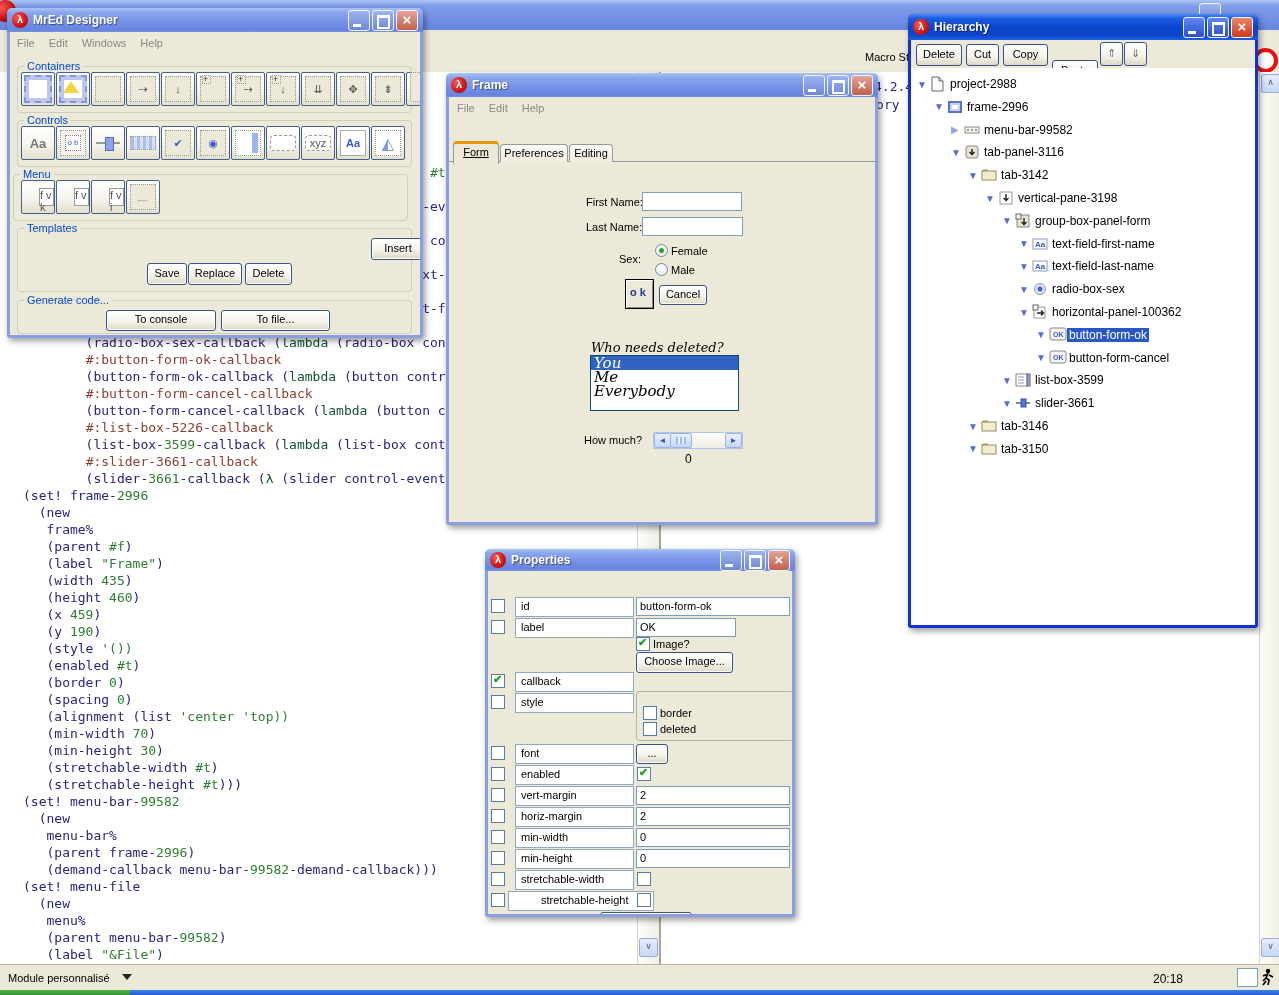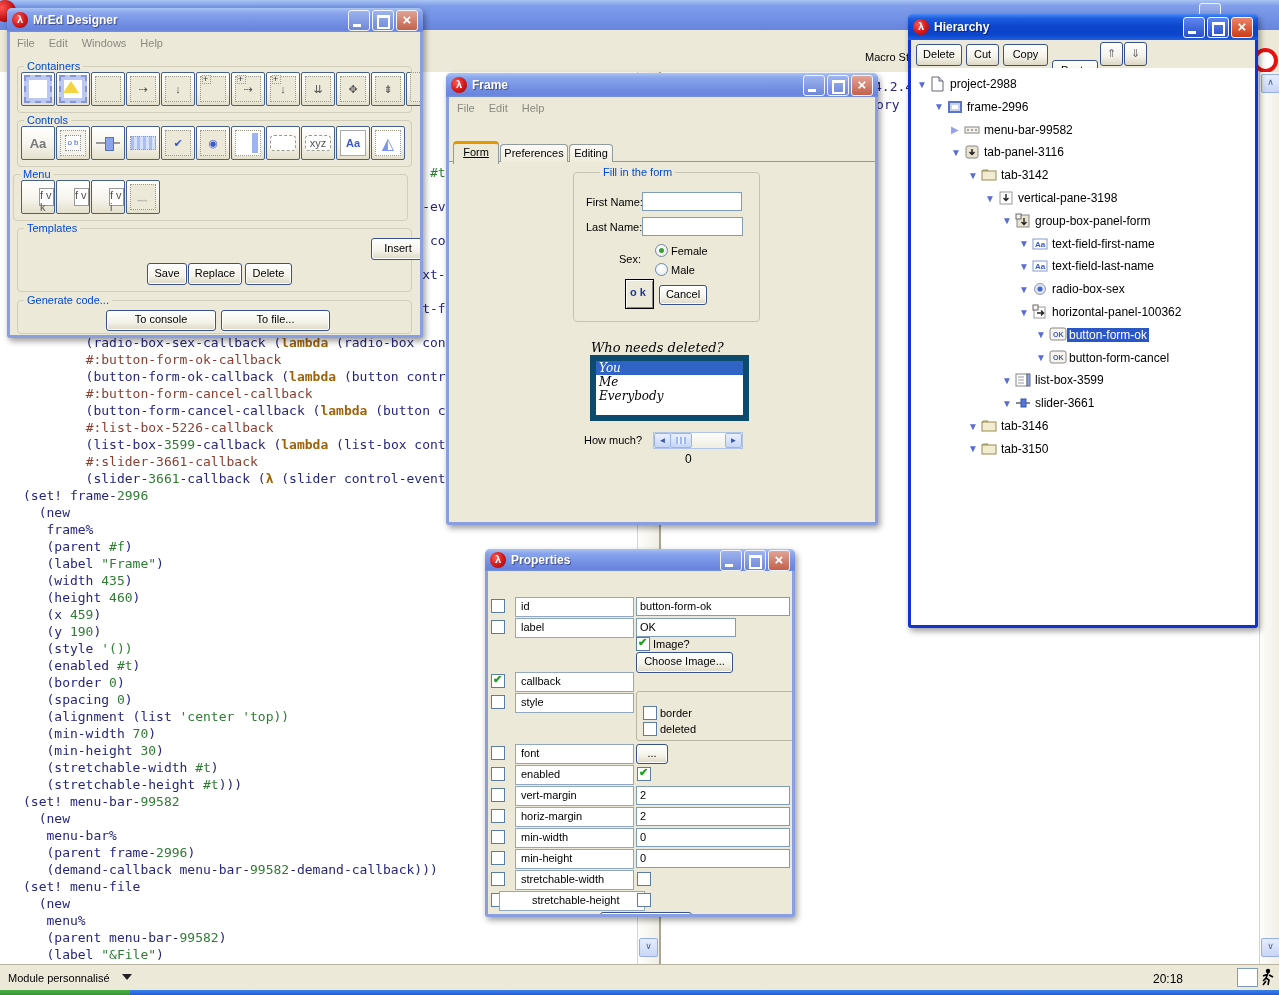--- a/index.html
+++ b/index.html
@@ -79,42 +79,42 @@
   .cb{position:absolute;width:12px;height:12px;background:#fff;border:1px solid #5a7da0;}
   .cb.checked::after{content:"✔";position:absolute;left:1px;top:-2px;color:#21a121;font-size:11px;font-weight:bold;}
   .rb{position:absolute;width:11px;height:11px;border-radius:50%;background:radial-gradient(circle at 40% 35%,#fff,#e8e8e8);border:1px solid #6a8aa8;}
   .rb.sel::after{content:"";position:absolute;left:3px;top:3px;width:5px;height:5px;border-radius:50%;background:#2da32d;}
   .lbl{position:absolute;font-size:11px;color:#000;white-space:nowrap;}
   
   .tab{position:absolute;border:1px solid #919b9c;border-bottom:none;border-radius:4px 4px 0 0;background:linear-gradient(180deg,#fcfbf7,#efecdc);font-size:11px;text-align:center;}
   .tab.active{background:#ece9d8;border-top:3px solid #e59700;z-index:3;text-decoration:underline;}
   .tabline{position:absolute;height:1px;background:#919b9c;}
   
-  .flist{position:absolute;background:#fff;border:6px solid #0c4a6e;font-family:"DejaVu Serif",serif;font-style:italic;font-size:12px;}
+  .flist{position:absolute;background:#fff;border:1px solid #0c4a6e;font-family:"DejaVu Serif",serif;font-style:italic;font-size:15px;}
   .flist .row{height:14px;line-height:14px;padding-left:3px;}
   .flist .row.sel{background:#2f63c4;color:#fff;}
   
   .hsb{position:absolute;background:linear-gradient(180deg,#fdfdfb,#f0eee2);border:1px solid #b0c4e8;}
   .hsb .harr{position:absolute;top:0;bottom:0;width:15px;background:linear-gradient(180deg,#e9f0fd,#c6d6f7);border:1px solid #98b4e8;border-radius:2px;color:#3a56a8;font-size:8px;line-height:13px;text-align:center;font-weight:bold;}
   .hsb .thumb{position:absolute;left:16px;top:0;width:20px;bottom:0;background:linear-gradient(180deg,#e9f0fd,#c6d6f7);border:1px solid #98b4e8;border-radius:2px;}
   .hsb .thumb::after{content:"";position:absolute;left:5px;right:5px;top:3px;bottom:3px;background:repeating-linear-gradient(90deg,#9db9ef 0 2px,#e8f0fd 2px 4px);}
   
   .hier-toolbtn{position:absolute;background:linear-gradient(180deg,#fff,#f4f2e8 60%,#ddd8c4);border:1px solid #39528c;border-radius:3px;font-size:11px;text-align:center;}
   .tree{position:absolute;background:#fff;overflow:hidden;}
   .trow{position:absolute;height:20px;display:flex;align-items:center;white-space:nowrap;font-size:12px;}
   .tri{font-size:10px;color:#5a6cd4;width:13px;flex:none;}
   .tri.col{color:#93a3e6;}
   .ticon{width:16px;height:16px;margin-right:2px;flex:none;position:relative;}
   .tlabel{padding:0 2px;}
   .tlabel.sel{background:#2a57c8;color:#fff;}
   
   #code{position:absolute;left:23px;top:79px;width:614px;font-family:"DejaVu Sans Mono",monospace;font-size:13px;line-height:17px;white-space:pre;color:#26267f;}
   #code .k{color:#8b3e2f;}
   #code .c{color:#2e7d32;}
-  #code .l{font-weight:bold;color:#a16207;}
+  #code .l{font-weight:normal;color:#14532d;}
   #code .m{color:#9b5e20;}
   #inter1,#inter2{position:absolute;font-family:"DejaVu Sans Mono",monospace;font-size:13px;color:#26267f;white-space:pre;}
   
   .prow-label{position:absolute;background:#fff;border:1px solid #92a8bc;font-size:11px;padding:2px 0 0 5px;width:112px;height:16px;}
 </style>
 </head>
 <body>
 
 <div id="screen">
 
@@ -343,23 +343,20 @@
         <span class="wbtn b-close"></span>
       </span>
     </div>
     <div class="xp-body">
       <div class="menurow" id="frame-menu" style="left:8px;top:5px;"><span>File</span><span>Edit</span><span>Help</span></div>
       <div class="tabline" style="left:0;top:64px;width:426px;"></div>
       <div class="tab active" style="left:4px;top:44px;width:44px;height:20px;line-height:17px;">Form</div>
       <div class="tab" style="left:51px;top:47px;width:66px;height:17px;line-height:16px;">Preferences</div>
       <div class="tab" style="left:120px;top:47px;width:42px;height:17px;line-height:16px;">Editing</div>
 
-      <div class="gbox" style="left:124px;top:75px;width:185px;height:148px;border-color:#c6c3b0;">
-        <span class="glabel" style="left:26px;">Fill in the form</span>
-      </div>
       <div class="lbl" style="left:137px;top:99px;">First Name:</div>
       <div class="tinput" style="left:193px;top:95px;width:92px;height:13px;"></div>
       <div class="lbl" style="left:137px;top:124px;">Last Name:</div>
       <div class="tinput" style="left:193px;top:120px;width:93px;height:13px;"></div>
       <div class="lbl" style="left:170px;top:156px;">Sex:</div>
       <div class="rb sel" style="left:206px;top:147px;"></div>
       <div class="lbl" style="left:222px;top:148px;">Female</div>
       <div class="rb" style="left:206px;top:166px;"></div>
       <div class="lbl" style="left:222px;top:167px;">Male</div>
       <div class="abs" style="left:176px;top:182px;width:27px;height:28px;border:1px solid #000;background:#ece9d8;box-shadow:inset 1px 1px 0 #fff,inset -1px -1px 0 #888;">
@@ -429,21 +426,21 @@
         <div class="cb" style="left: 3px; top: 259px;"></div>
         <div class="prow-label" style="left: 27px; top: 257px;">min-width</div>
         <div class="tinput" style="left: 148px; top: 257px; width: 146px; height: 13px;">0</div>
         <div class="cb" style="left: 3px; top: 280px;"></div>
         <div class="prow-label" style="left: 27px; top: 278px;">min-height</div>
         <div class="tinput" style="left: 148px; top: 278px; width: 146px; height: 13px;">0</div>
         <div class="cb" style="left: 3px; top: 301px;"></div>
         <div class="prow-label" style="left: 27px; top: 299px;">stretchable-width</div>
         <div class="cb" style="left: 149px; top: 301px;"></div>
         <div class="cb" style="left: 3px; top: 322px;"></div>
-        <div class="prow-label" style="left: 11px; top: 320px; padding-left: 32px;">stretchable-height</div>
+        <div class="prow-label" style="left: 20px; top: 320px; padding-left: 32px;">stretchable-height</div>
         <div class="cb" style="left: 149px; top: 322px;"></div>
       </div>
   </div>
 
   <div class="xp-win active" style="left:908px;top:14px;width:350px;height:614px;">
     <div class="xp-tb" style="height:26px;">
       <span class="logo">λ</span>
       <span class="xp-title">Hierarchy</span>
       <span class="wbtns">
         <span class="wbtn b-min"></span>

